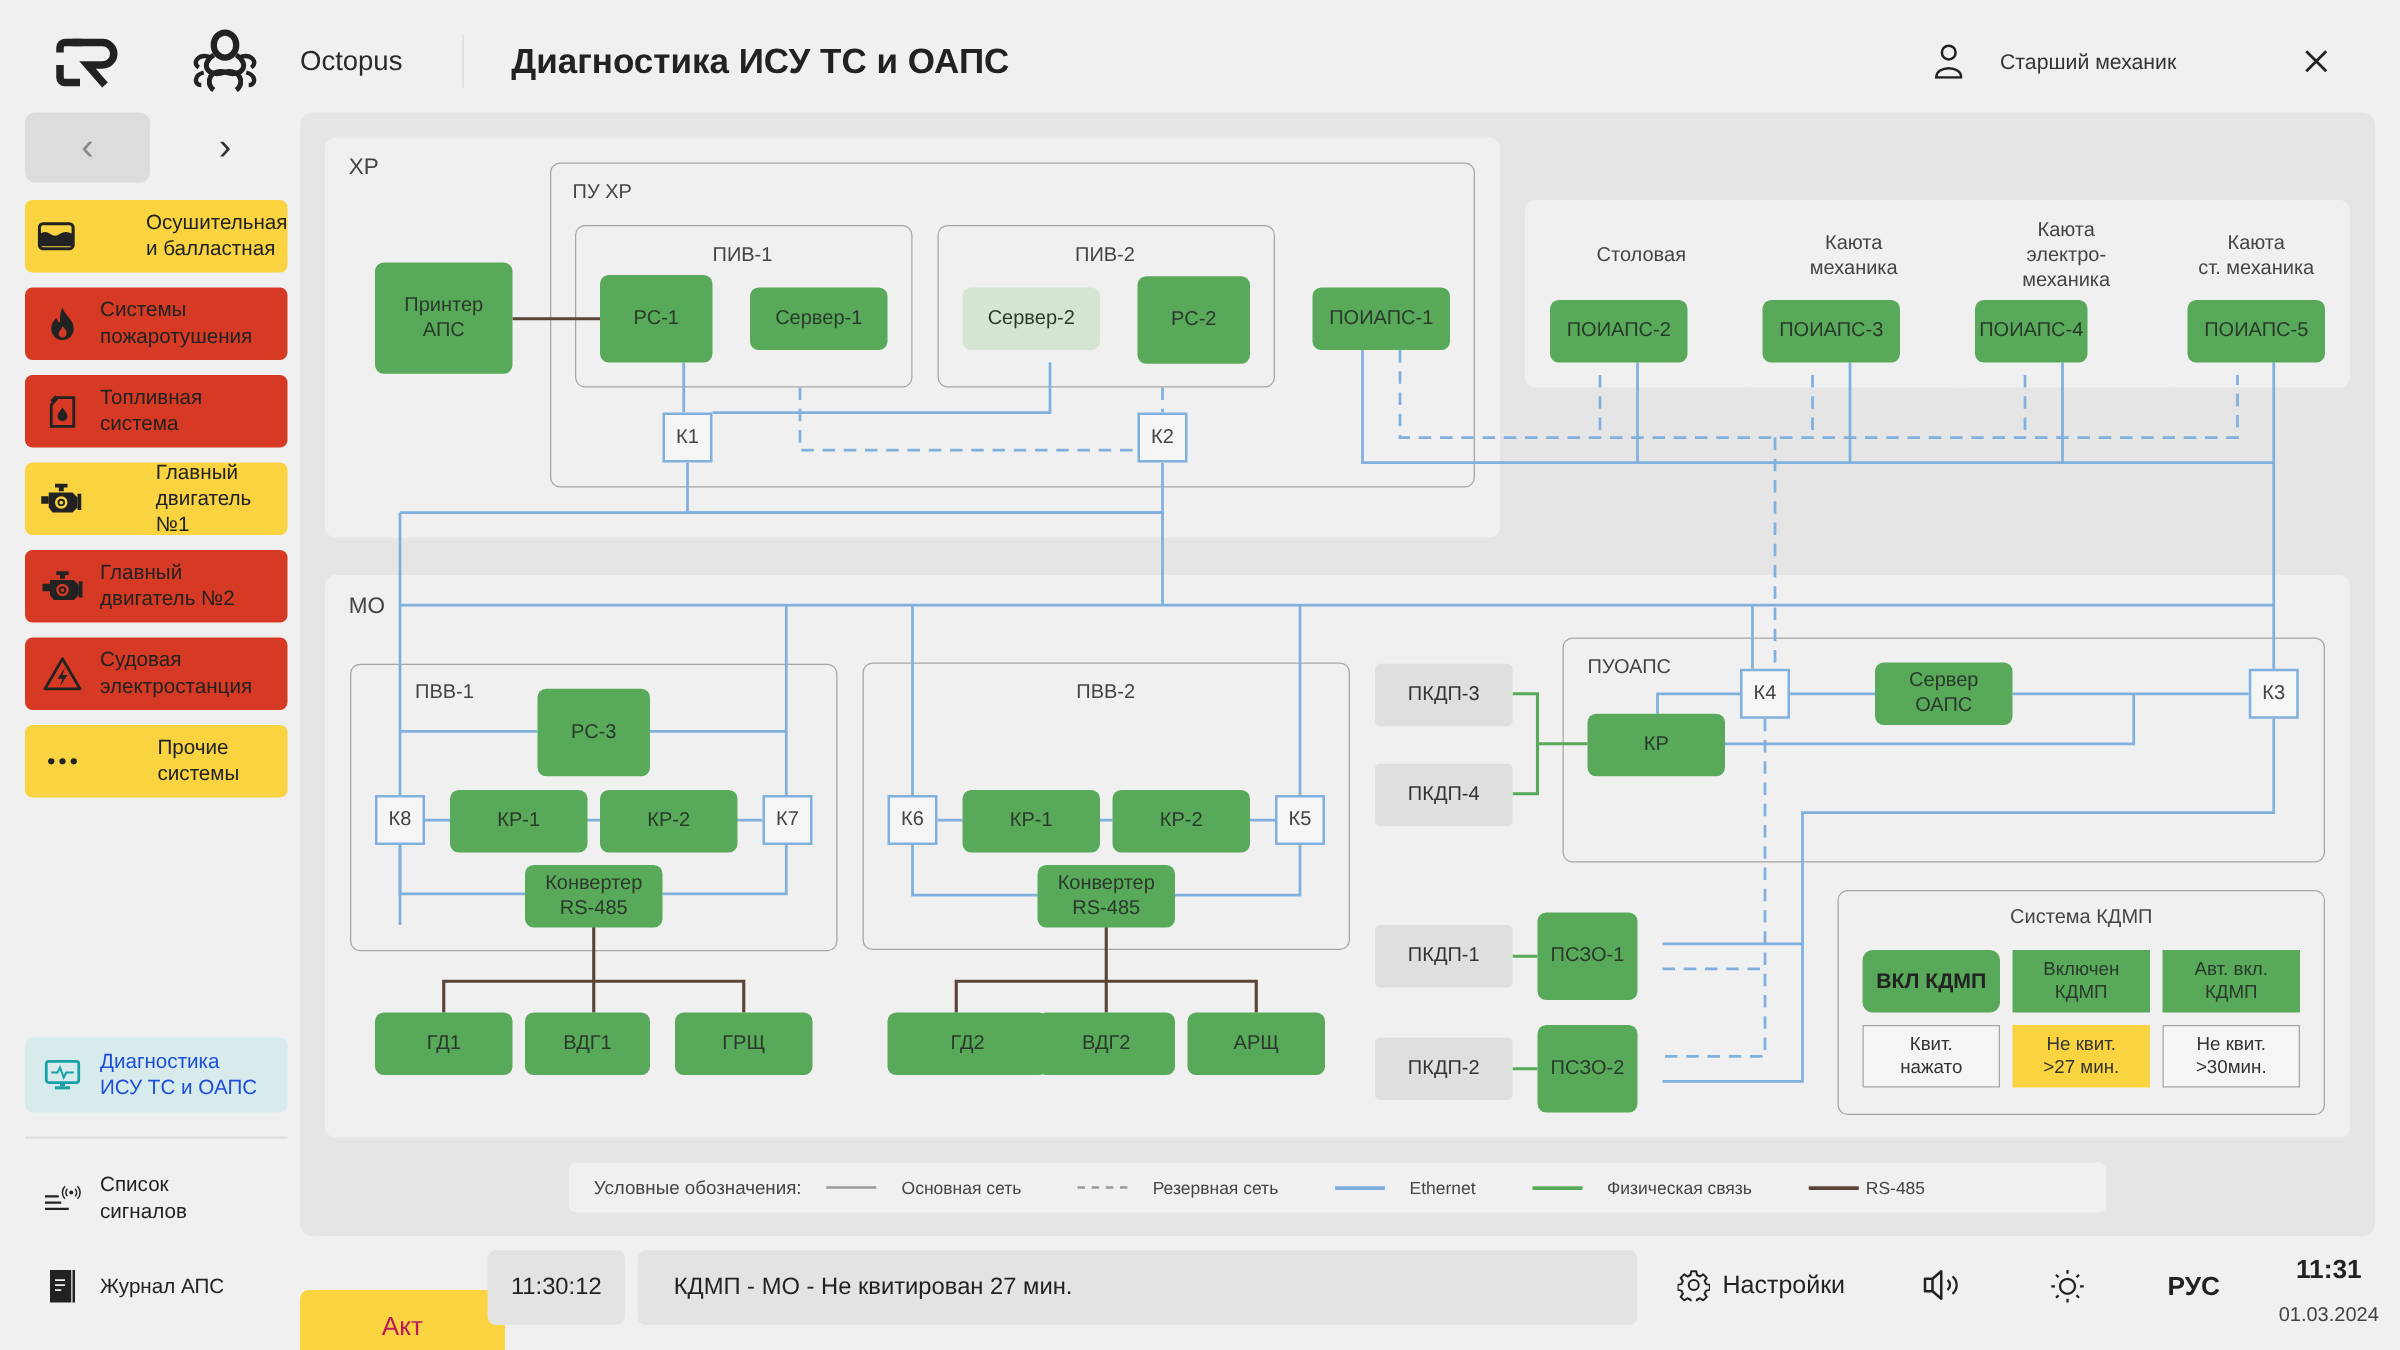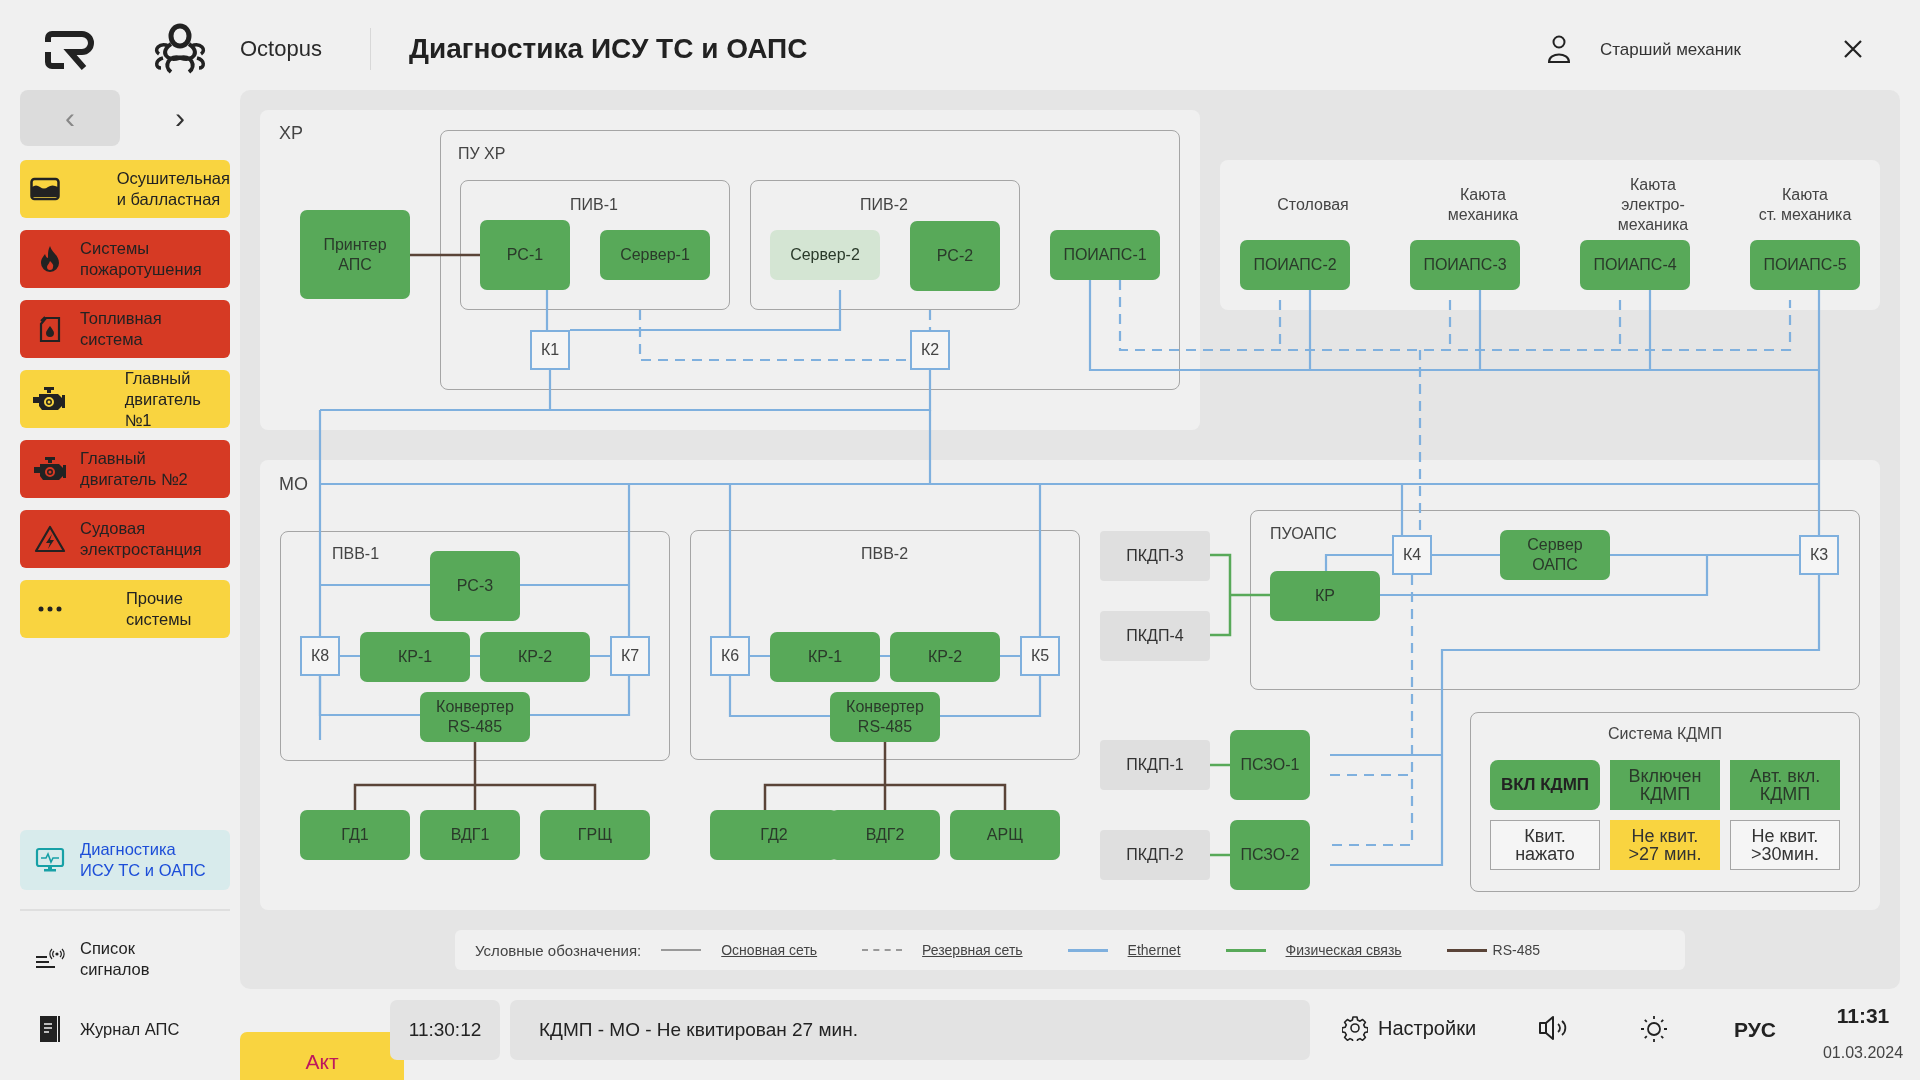--- a/index.html
+++ b/index.html
@@ -38,31 +38,31 @@
 
   .node { position:absolute; background:#58a959; border-radius:7px; display:flex; align-items:center; justify-content:center; text-align:center; font-size:16px; color:#2a3a2a; line-height:20px; white-space:pre-line; cursor:pointer; }
   .node.faded { background:#d4e5d3; }
   .node.gray { background:#dfdfdf; border-radius:4px; color:#333; }
   .sw { position:absolute; width:40px; height:40px; background:#f5f5f5; border:2px solid #7fb0de; display:flex; align-items:center; justify-content:center; font-size:16px; color:#444; cursor:pointer; }
 
   svg.wires { position:absolute; left:0; top:0; width:1920px; height:1080px; pointer-events:none; }
 
   
   .kdmp-title { position:absolute; font-size:16px; color:#444; font-weight:500; text-align:center; }
-  .kbtn { position:absolute; width:110px; height:50px; display:flex; align-items:center; justify-content:center; text-align:center; font-size:18px; line-height:18px; white-space:pre-line; cursor:pointer; }
+  .kbtn { position:absolute; width:110px; height:50px; display:flex; align-items:center; justify-content:center; text-align:center; font-size:15px; line-height:18px; white-space:pre-line; cursor:pointer; }
   .kbtn.green { background:#58a959; color:#2a3a2a; }
   .kbtn.green.primary { border-radius:8px; font-weight:700; color:#222; font-size:17px; }
   .kbtn.white { background:#f5f5f5; border:1px solid #a5a5a5; color:#333; }
   .kbtn.yellow { background:#f9d440; color:#333; }
 
   
   .legend { position:absolute; left:455px; top:930px; width:1230px; height:40px; background:#f0f0f0; border-radius:6px; display:flex; align-items:center; font-size:14px; color:#444; }
   .legend .ltitle { margin-left:20px; margin-right:20px; font-weight:500; font-size:15px; }
   .legend .sw-line { width:40px; height:0; border-top:3px solid; margin-right:20px; }
-  .legend .litem { margin-right:45px;text-decoration:underline; }
+  .legend .litem { margin-right:45px; }
 
   
   .act-btn { position:absolute; left:240px; top:1000px; width:164px; height:60px; background:#f9d440; border-radius:7px; font-size:21px; display:flex; align-items:center; justify-content:center; cursor:pointer; color:#be185d;margin-top:32px; }
   .time-box { position:absolute; left:390px; top:1000px; width:110px; height:60px; background:#e3e3e3; border-radius:7px; font-size:19px; display:flex; align-items:center; justify-content:center; color:#222; }
   .msg-box { position:absolute; left:510px; top:1000px; width:800px; height:60px; background:#e3e3e3; border-radius:7px; font-size:19px; font-weight:500; display:flex; align-items:center; padding-left:29px; color:#222; }
   .settings { position:absolute; left:1342px; top:1015px; display:flex; align-items:center; font-size:20px; color:#222; cursor:pointer; }
   .settings svg { margin-right:10px; }
   .vol { position:absolute; left:1538px; top:1014px; cursor:pointer; }
   .bright { position:absolute; left:1640px; top:1015px; cursor:pointer; }
   .lang { position:absolute; left:1734px; top:1018px; font-size:21px; font-weight:700; cursor:pointer; color:#222; }
@@ -318,21 +318,21 @@
 <div class="node" style="left:480px;top:220px;width:90px;height:70px">РС-1</div>
 <div class="node" style="left:600px;top:230px;width:110px;height:50px">Сервер-1</div>
 <div class="node faded" style="left:770px;top:230px;width:110px;height:50px">Сервер-2</div>
 <div class="node" style="left:910px;top:221px;width:90px;height:70px">РС-2</div>
 <div class="node" style="left:1050px;top:230px;width:110px;height:50px">ПОИАПС-1</div>
 <div class="sw" style="left:530px;top:330px">К1</div>
 <div class="sw" style="left:910px;top:330px">К2</div>
 
 <div class="node" style="left:1240px;top:240px;width:110px;height:50px">ПОИАПС-2</div>
 <div class="node" style="left:1410px;top:240px;width:110px;height:50px">ПОИАПС-3</div>
-<div class="node" style="left:1580px;top:240px;width:110px;height:50px">ПОИАПС-4</div>
+<div class="node" style="left:1580px;top:240px;width:90px;height:50px">ПОИАПС-4</div>
 <div class="node" style="left:1750px;top:240px;width:110px;height:50px">ПОИАПС-5</div>
 
 <div class="node" style="left:430px;top:551px;width:90px;height:70px">РС-3</div>
 <div class="sw" style="left:300px;top:636px">К8</div>
 <div class="node" style="left:360px;top:632px;width:110px;height:50px">КР-1</div>
 <div class="node" style="left:480px;top:632px;width:110px;height:50px">КР-2</div>
 <div class="sw" style="left:610px;top:636px">К7</div>
 <div class="node" style="left:420px;top:692px;width:110px;height:50px">Конвертер
 RS-485</div>
 <div class="node" style="left:300px;top:810px;width:110px;height:50px">ГД1</div>

